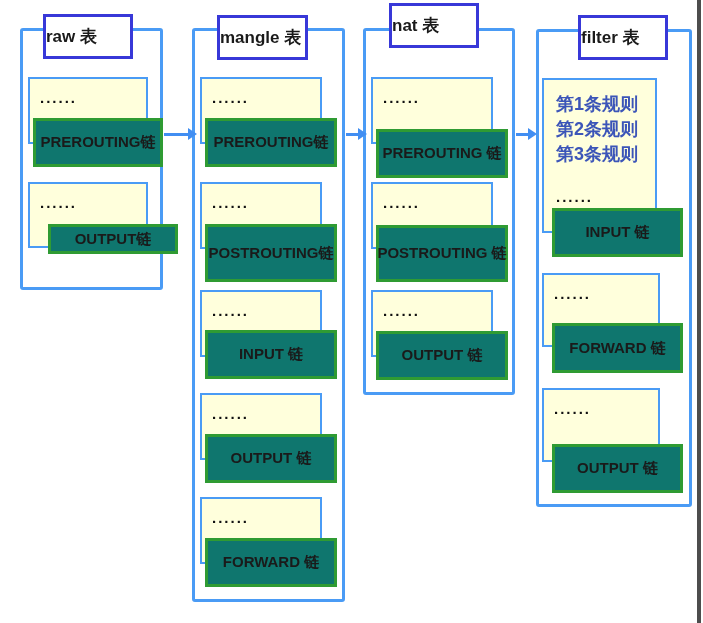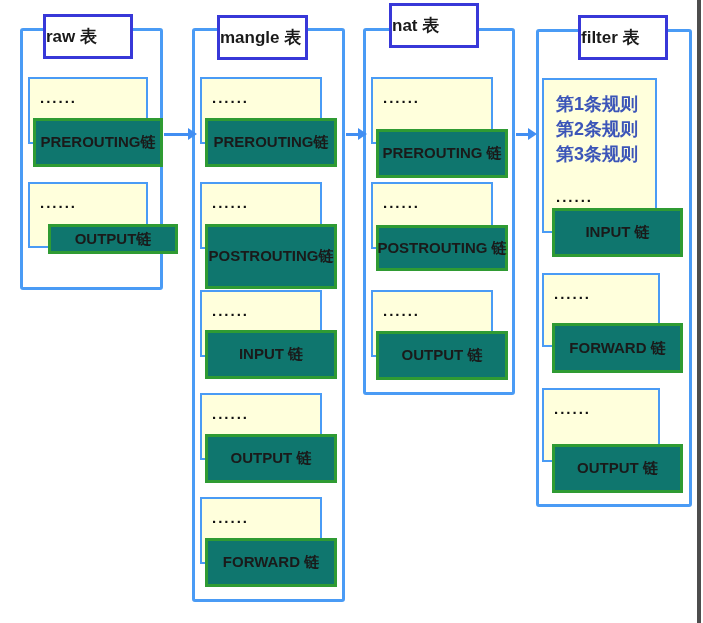--- a/index.html
+++ b/index.html
@@ -93,21 +93,21 @@
   <div class="ybox" style="left:200px;top:77px;width:122px;height:67px">
     <span class="dots">......</span>
   </div>
   <div class="gbox" style="left:205px;top:118px;width:132px;height:49px">
     <span>PREROUTING链</span>
   </div>
 
   <div class="ybox" style="left:200px;top:182px;width:122px;height:67px">
     <span class="dots">......</span>
   </div>
-  <div class="gbox" style="left:205px;top:224px;width:132px;height:65px">
+  <div class="gbox" style="left:205px;top:224px;width:132px;height:58px">
     <span>POSTROUTING链</span>
   </div>
 
   <div class="ybox" style="left:200px;top:290px;width:122px;height:67px">
     <span class="dots">......</span>
   </div>
   <div class="gbox" style="left:205px;top:330px;width:132px;height:49px">
     <span>INPUT 链</span>
   </div>
 
@@ -138,21 +138,21 @@
   <div class="ybox" style="left:371px;top:77px;width:122px;height:67px">
     <span class="dots">......</span>
   </div>
   <div class="gbox" style="left:376px;top:129px;width:132px;height:49px">
     <span>PREROUTING 链</span>
   </div>
 
   <div class="ybox" style="left:371px;top:182px;width:122px;height:67px">
     <span class="dots">......</span>
   </div>
-  <div class="gbox" style="left:376px;top:225px;width:132px;height:46px">
+  <div class="gbox" style="left:376px;top:225px;width:132px;height:57px">
     <span>POSTROUTING 链</span>
   </div>
 
   <div class="ybox" style="left:371px;top:290px;width:122px;height:67px">
     <span class="dots">......</span>
   </div>
   <div class="gbox" style="left:376px;top:331px;width:132px;height:49px">
     <span>OUTPUT 链</span>
   </div>
 

